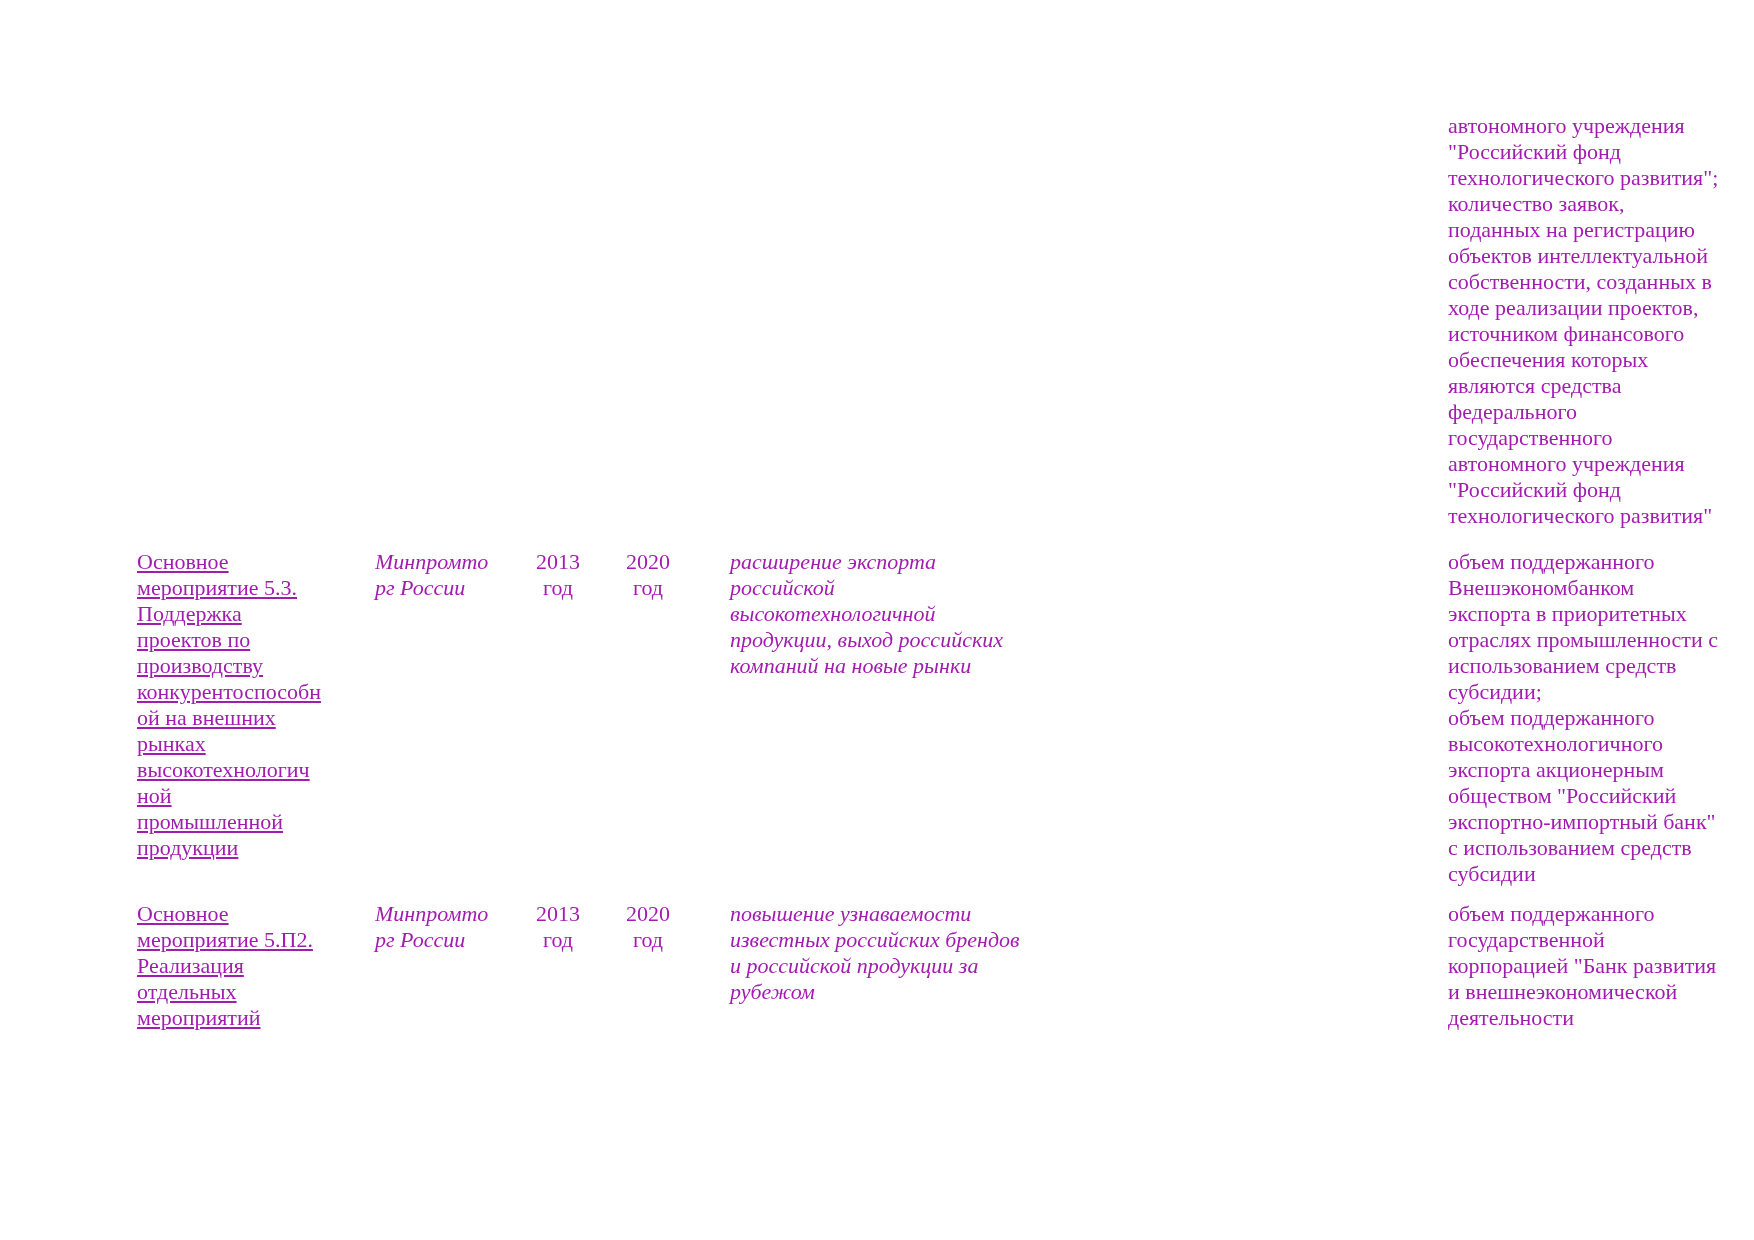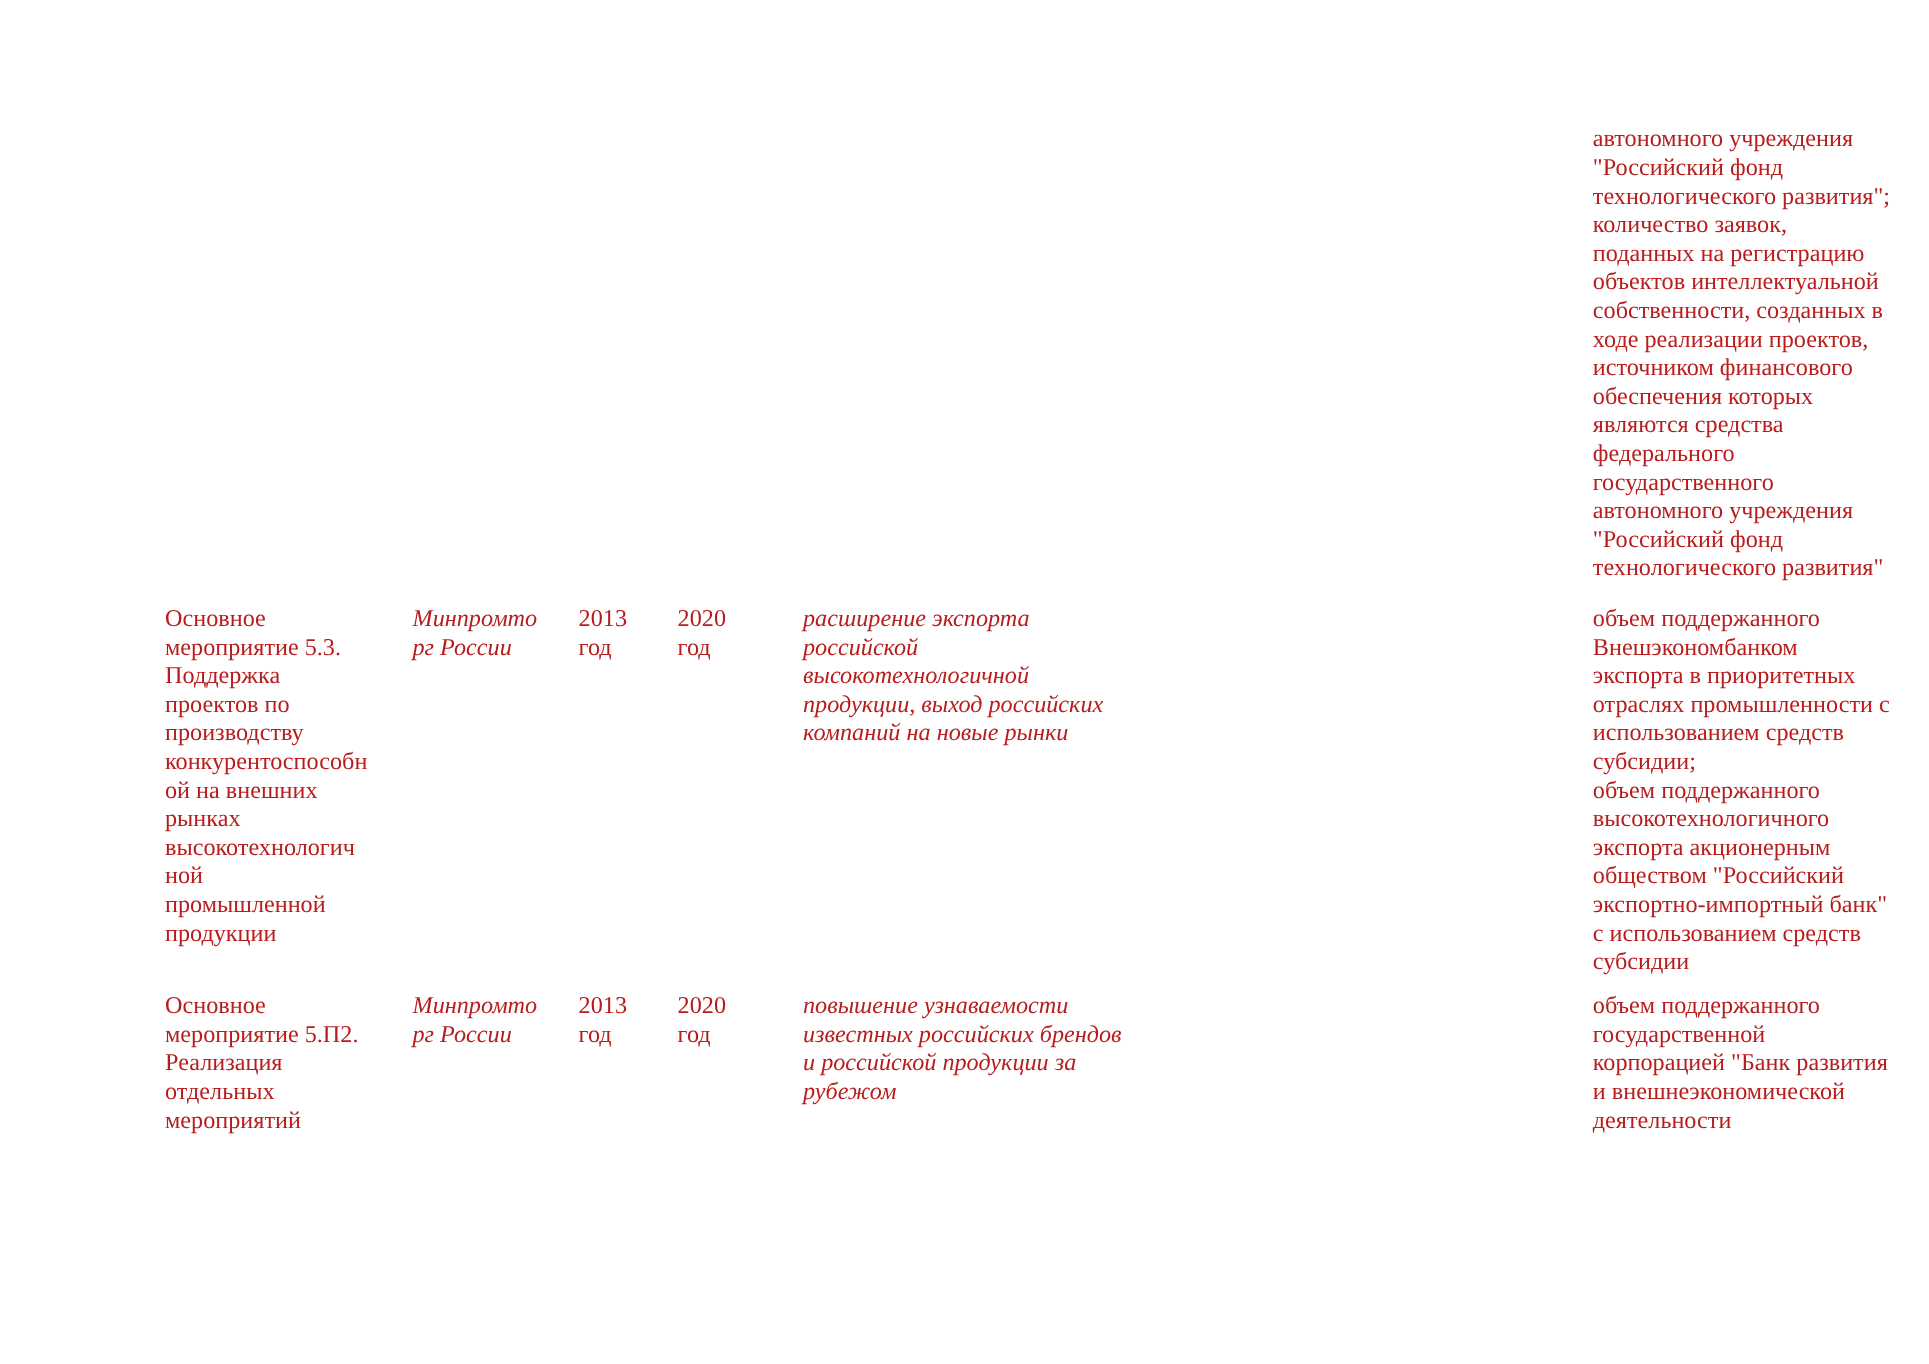--- a/index.html
+++ b/index.html
@@ -9,30 +9,30 @@
   }
   .page {
     position: relative;
     width: 1754px;
     height: 1240px;
     background: #ffffff;
     overflow: hidden;
     font-family: "Liberation Serif", serif;
     font-size: 22px;
     line-height: 26px;
-    color: #b91c1c;
+    color: #a21caf;
   }
   .cell {
     position: absolute;
     white-space: pre; 
   }
-  .center { }
+  .center { text-align: center; }
 
   
-  .c1 { left: 150px;  width: 218px; }
+  .c1 { left: 137px;  width: 218px; text-decoration: underline; }
   .c2 { left: 375px;  width: 118px; font-style: italic; }
   .c3 { left: 526px;  width: 64px;  }
   .c4 { left: 616px;  width: 64px;  }
   .c5 { left: 730px;  width: 315px; font-style: italic; }
   .c6 { left: 1010px; width: 340px; }
   .c7 { left: 1448px; width: 312px; }
 
   
   .row-cont { top: 113px; }
   .row-1    { top: 549px; }

